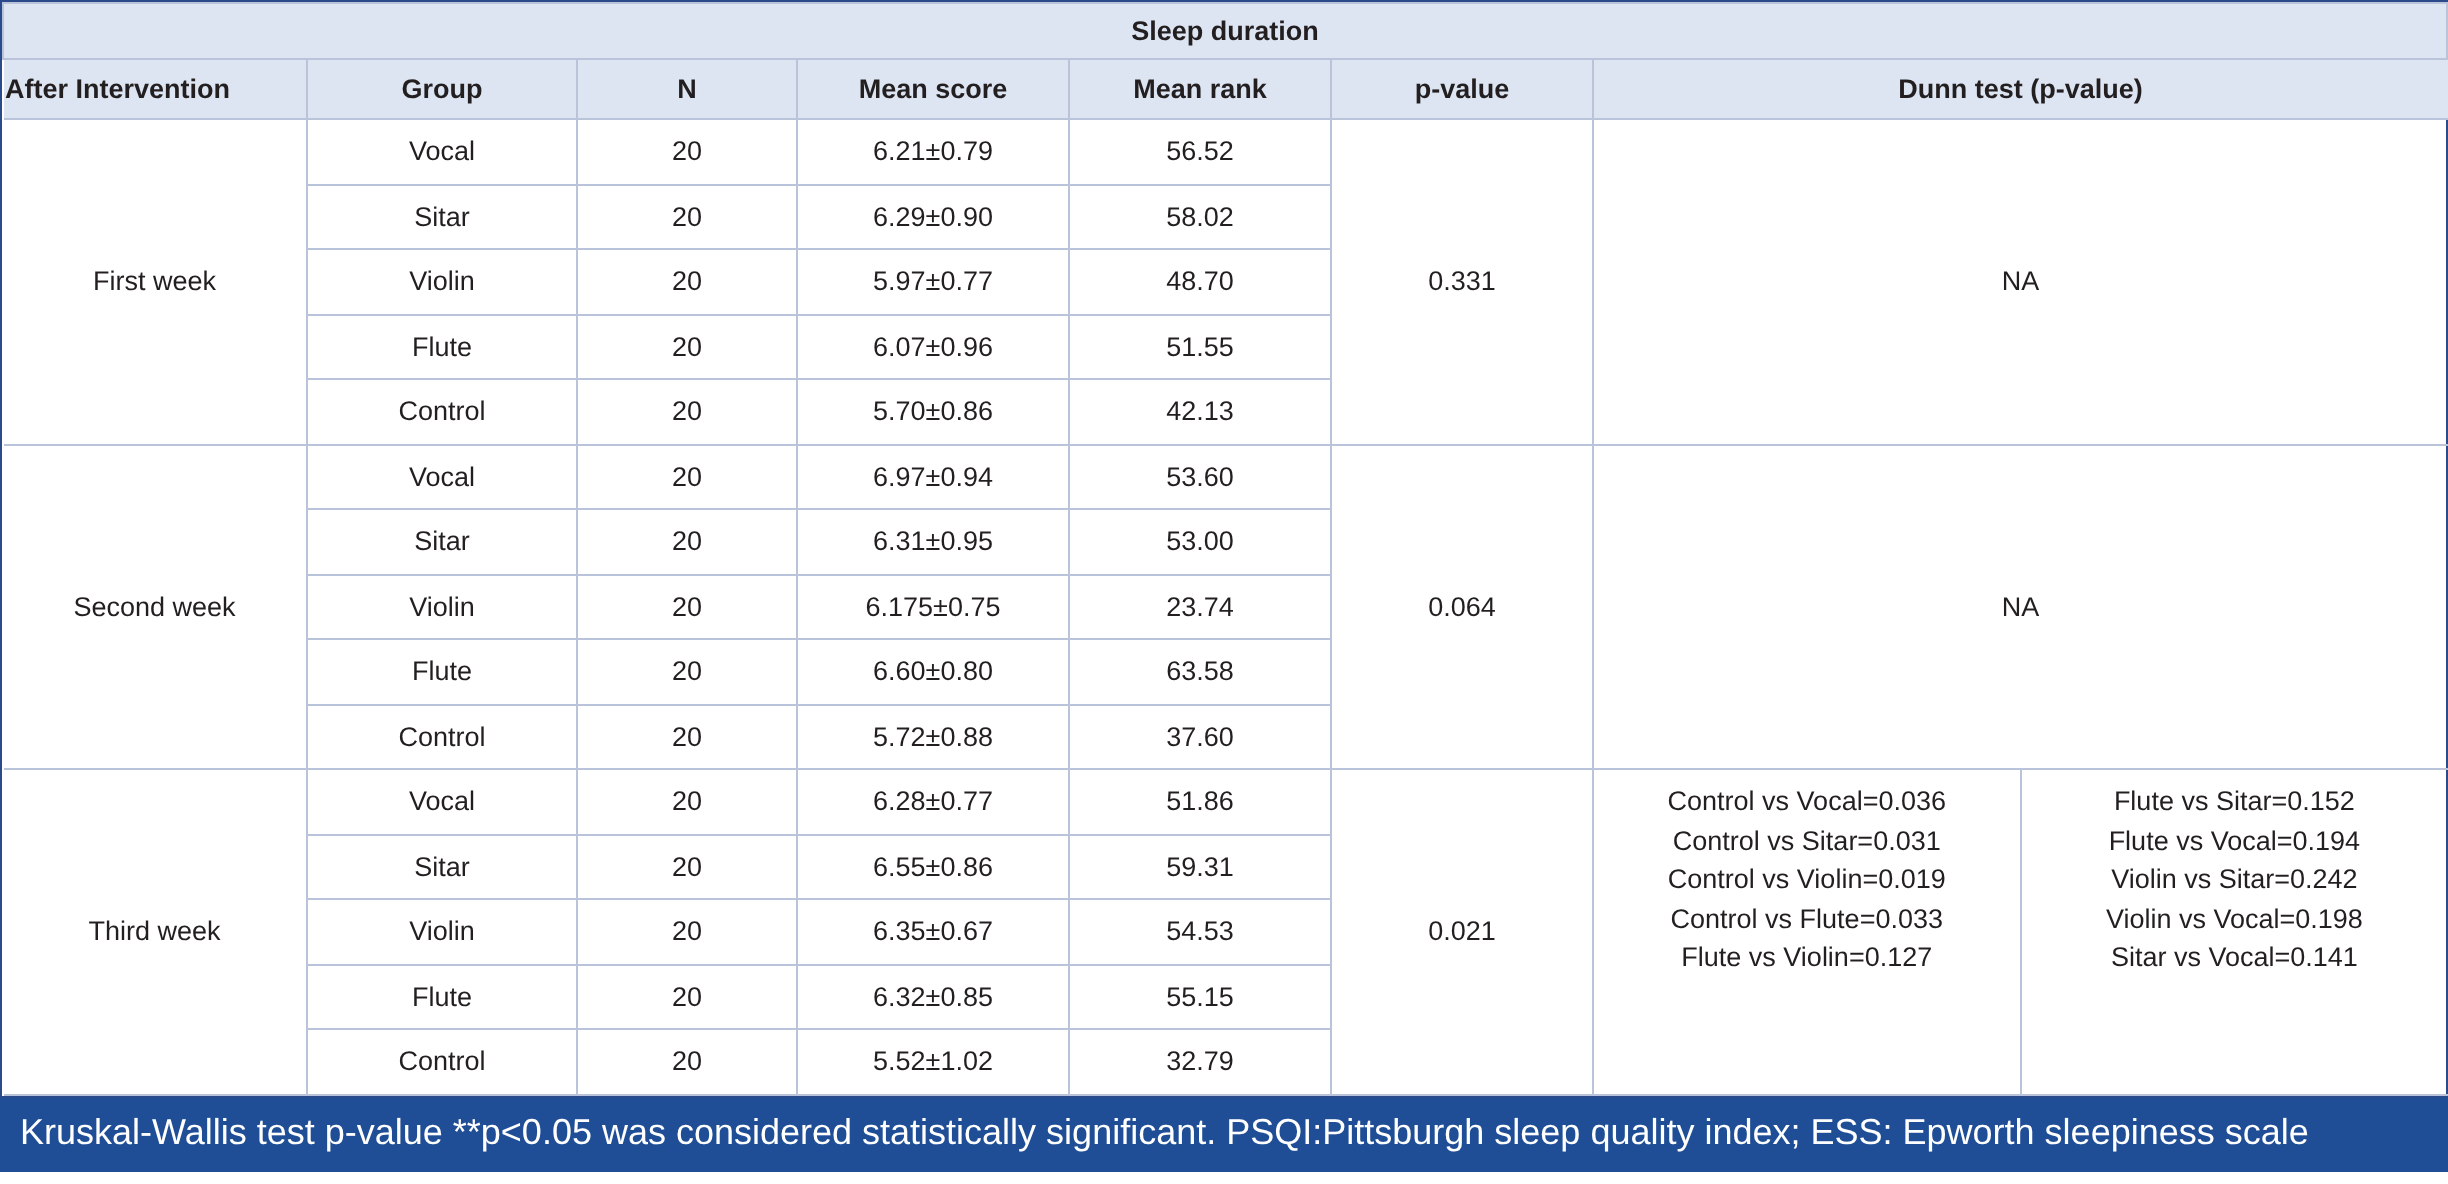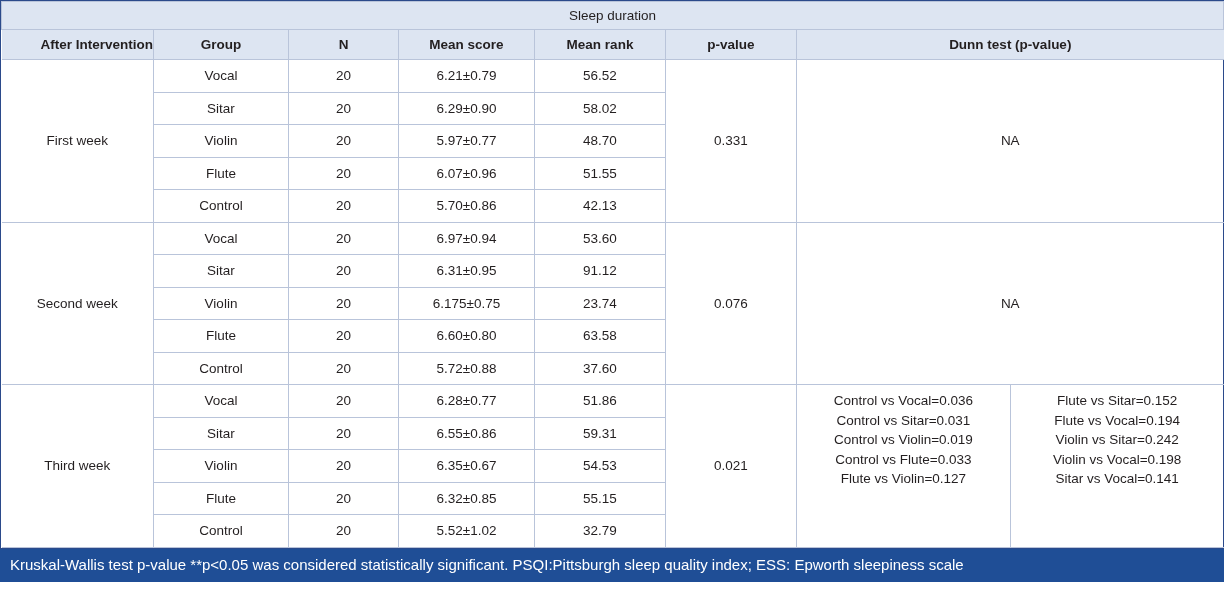--- a/index.html
+++ b/index.html
@@ -27,40 +27,40 @@
     border: 1px solid #b9c4da;
     font-size: 13.5px;
     color: #231f20;
     padding: 0;
     text-align: center;
     vertical-align: middle;
   }
   .title-row td {
     background: #dde5f2;
     color: #1f4e96;
-    font-weight: normal;
+    font-weight: bold;
     font-size: 15px;
     height: 27px;
     border-bottom: 1px solid #2b4a8b;
     border-top: none;
     border-left: none;
     border-right: none;
   }
   .head-row td {
     background: #dde5f2;
     color: #1f4e96;
     font-weight: bold;
     font-size: 14.5px;
     height: 29px;
     border-color: #b9c4da;
   }
   .head-row td.first {
     border-left: none;
-    text-align: right;
-    padding-left: 20px;
+    text-align: left;
+    padding-left: 1px;
   }
   .head-row td.last {
     border-right: none;
   }
   .grp-label {
     text-align: left;
     padding-left: 8px;
     font-size: 13.5px;
     border-left: none !important;
   }
@@ -105,21 +105,21 @@
     width: 1224px;
   }
   .caption .line1 {
     font-size: 13.5px;
     margin-bottom: 4px;
   }
   .caption .line1 b {
     font-weight: bold;
   }
   .caption .line2 {
-    font-size: 15px;
+    font-size: 18px;
   }
   col.c1 { width: 152px; }
   col.c2 { width: 135px; }
   col.c3 { width: 110px; }
   col.c4 { width: 136px; }
   col.c5 { width: 131px; }
   col.c6 { width: 131px; }
   col.c7 { width: 427px; }
 </style>
 </head>
@@ -183,28 +183,28 @@
         <td>5.70±0.86</td>
         <td>42.13</td>
       </tr>
 
       <tr class="data-row sep-top">
         <td class="grp-label" rowspan="5">Second week</td>
         <td>Vocal</td>
         <td>20</td>
         <td>6.97±0.94</td>
         <td>53.60</td>
-        <td class="pval" rowspan="5">0.076</td>
+        <td class="pval" rowspan="5">0.064</td>
         <td class="dunn-na" rowspan="5" style="border-right:none;">NA</td>
       </tr>
       <tr class="data-row">
         <td>Sitar</td>
         <td>20</td>
         <td>6.31±0.95</td>
-        <td>91.12</td>
+        <td>53.00</td>
       </tr>
       <tr class="data-row">
         <td>Violin</td>
         <td>20</td>
         <td>6.175±0.75</td>
         <td>23.74</td>
       </tr>
       <tr class="data-row">
         <td>Flute</td>
         <td>20</td>

